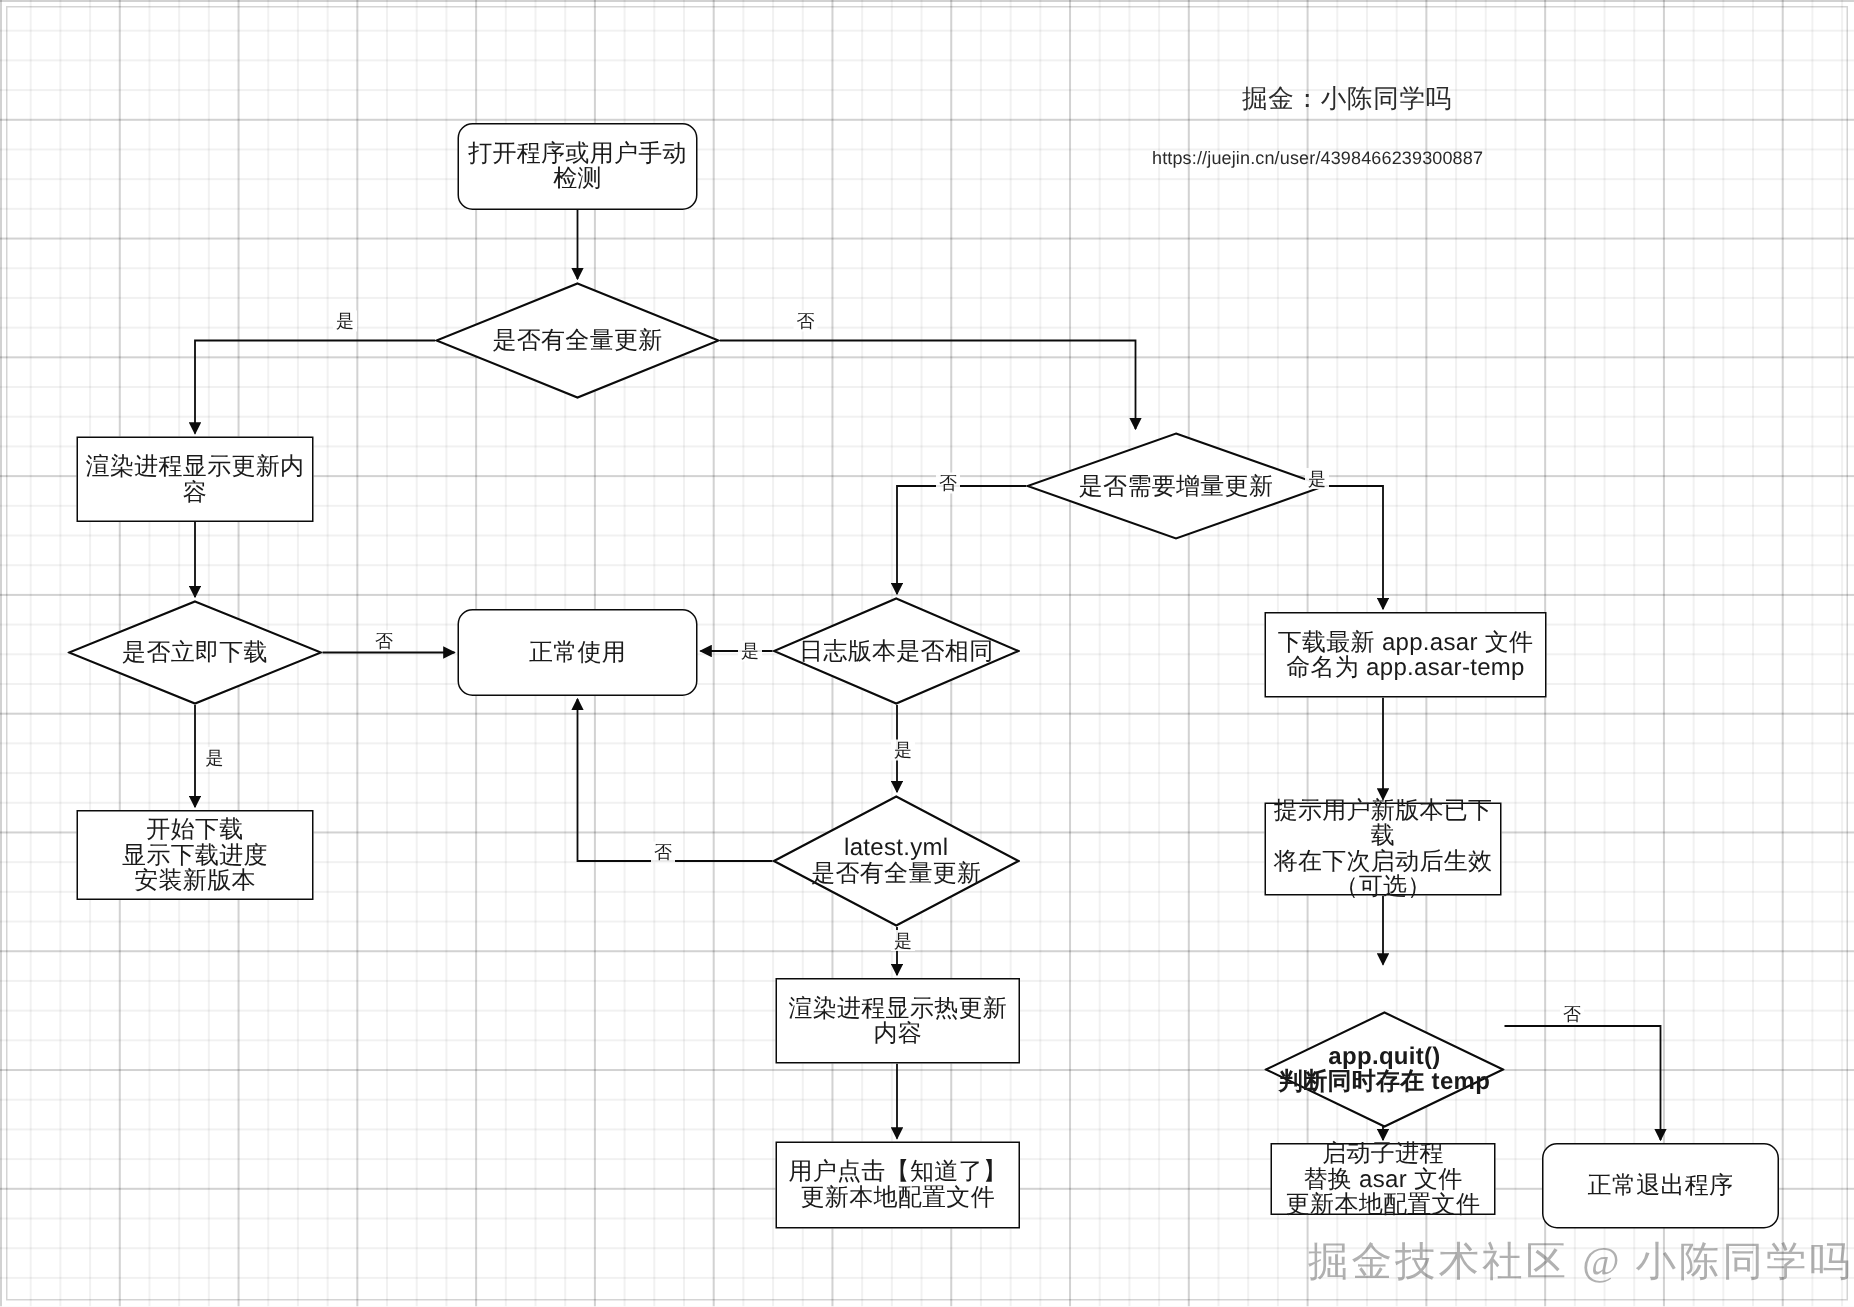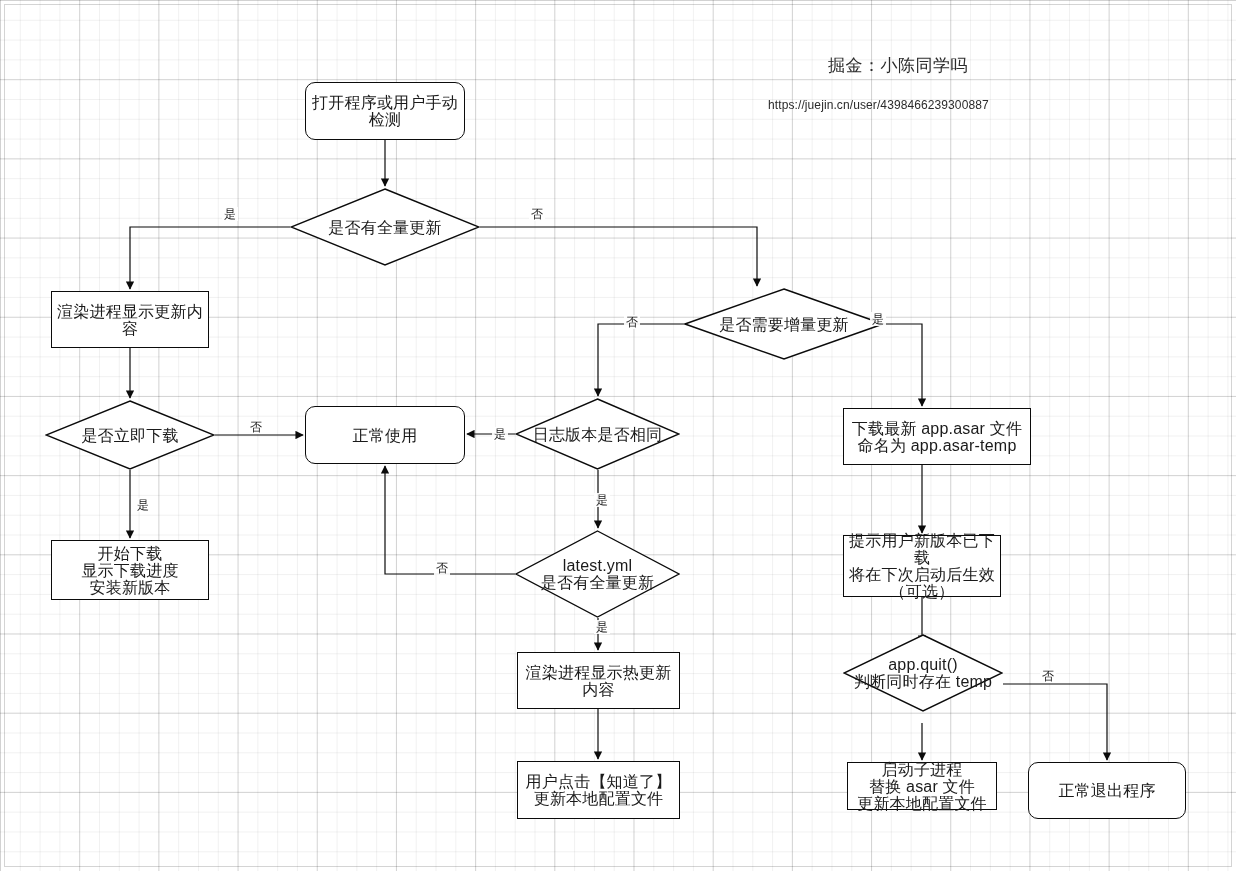--- a/index.html
+++ b/index.html
@@ -228,21 +228,21 @@
     <span style="white-space:pre-line;">下载最新 app.asar 文件
 命名为 app.asar-temp</span>
   </div>
 
   <div class="node node-rect" style="left:843px; top:535px; width:158px; height:62px;">
     <span style="white-space:pre-line;">提示用户新版本已下载
 将在下次启动后生效
 （可选）</span>
   </div>
 
-  <div class="node node-diamond" style="left:843px; top:634px; width:160px; height:78px;">
+  <div class="node node-diamond" style="left:843px; top:674px; width:160px; height:78px;font-weight:bold;">
     <svg class="dia-shape" viewBox="0 0 160 78" preserveAspectRatio="none">
       <polygon points="80,1 159,39 80,77 1,39" fill="#ffffff" stroke="#0b0b0b" stroke-width="1.4" vector-effect="non-scaling-stroke"></polygon>
     </svg>
     <span class="dia-label" style="white-space:pre-line;">app.quit()
 判断同时存在 temp</span>
   </div>
 
   <div class="node node-rect" style="left:847px; top:762px; width:150px; height:48px;">
     <span style="white-space:pre-line;">启动子进程
 替换 asar 文件
@@ -260,14 +260,15 @@
   <span class="edge-label" style="left:624px; top:315px;">否</span>
   <span class="edge-label" style="left:870px; top:312px;">是</span>
   <span class="edge-label" style="left:492px; top:427px;">是</span>
   <span class="edge-label" style="left:594px; top:493px;">是</span>
   <span class="edge-label" style="left:434px; top:561px;">否</span>
   <span class="edge-label" style="left:594px; top:620px;">是</span>
   <span class="edge-label" style="left:1040px; top:669px;">否</span>
 
   <div class="credit credit-title" style="left:828px; top:54px;">掘金：小陈同学吗</div>
   <div class="credit credit-url" style="left:768px; top:98px;">https://juejin.cn/user/4398466239300887</div>
+  <div class="watermark" style="left:872px; top:823px;">掘金技术社区 @ 小陈同学吗</div>
 
 </div>
 
 </body></html>

